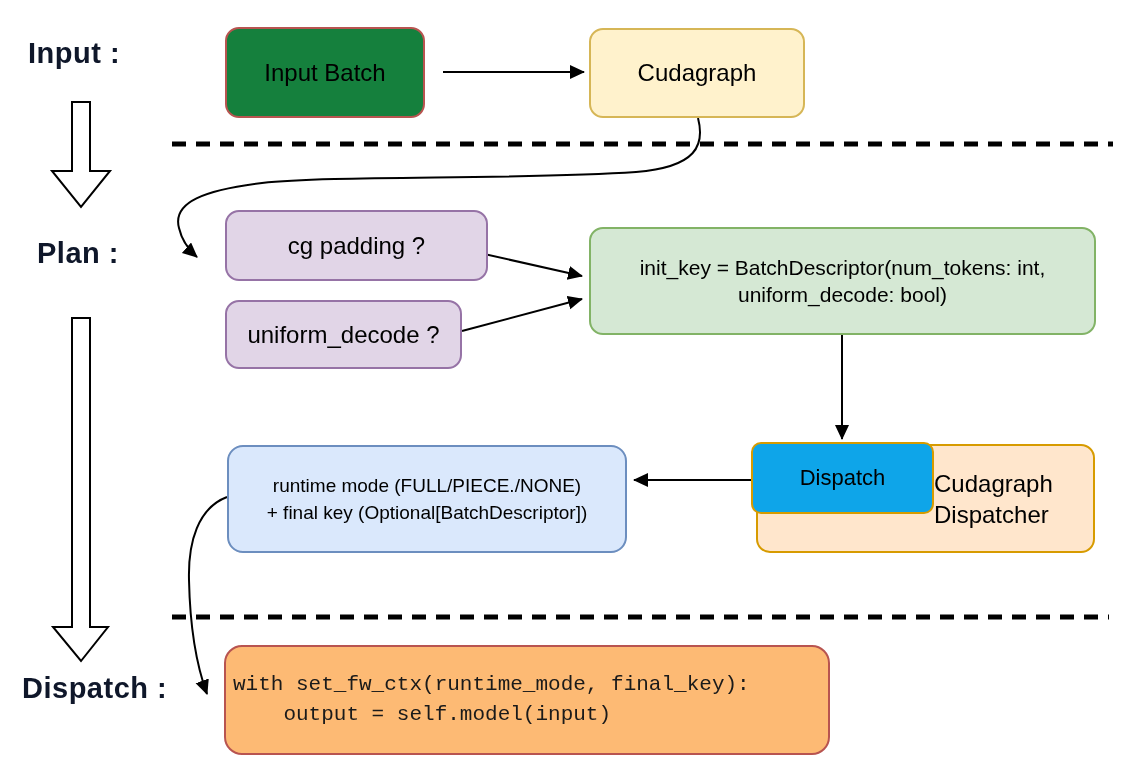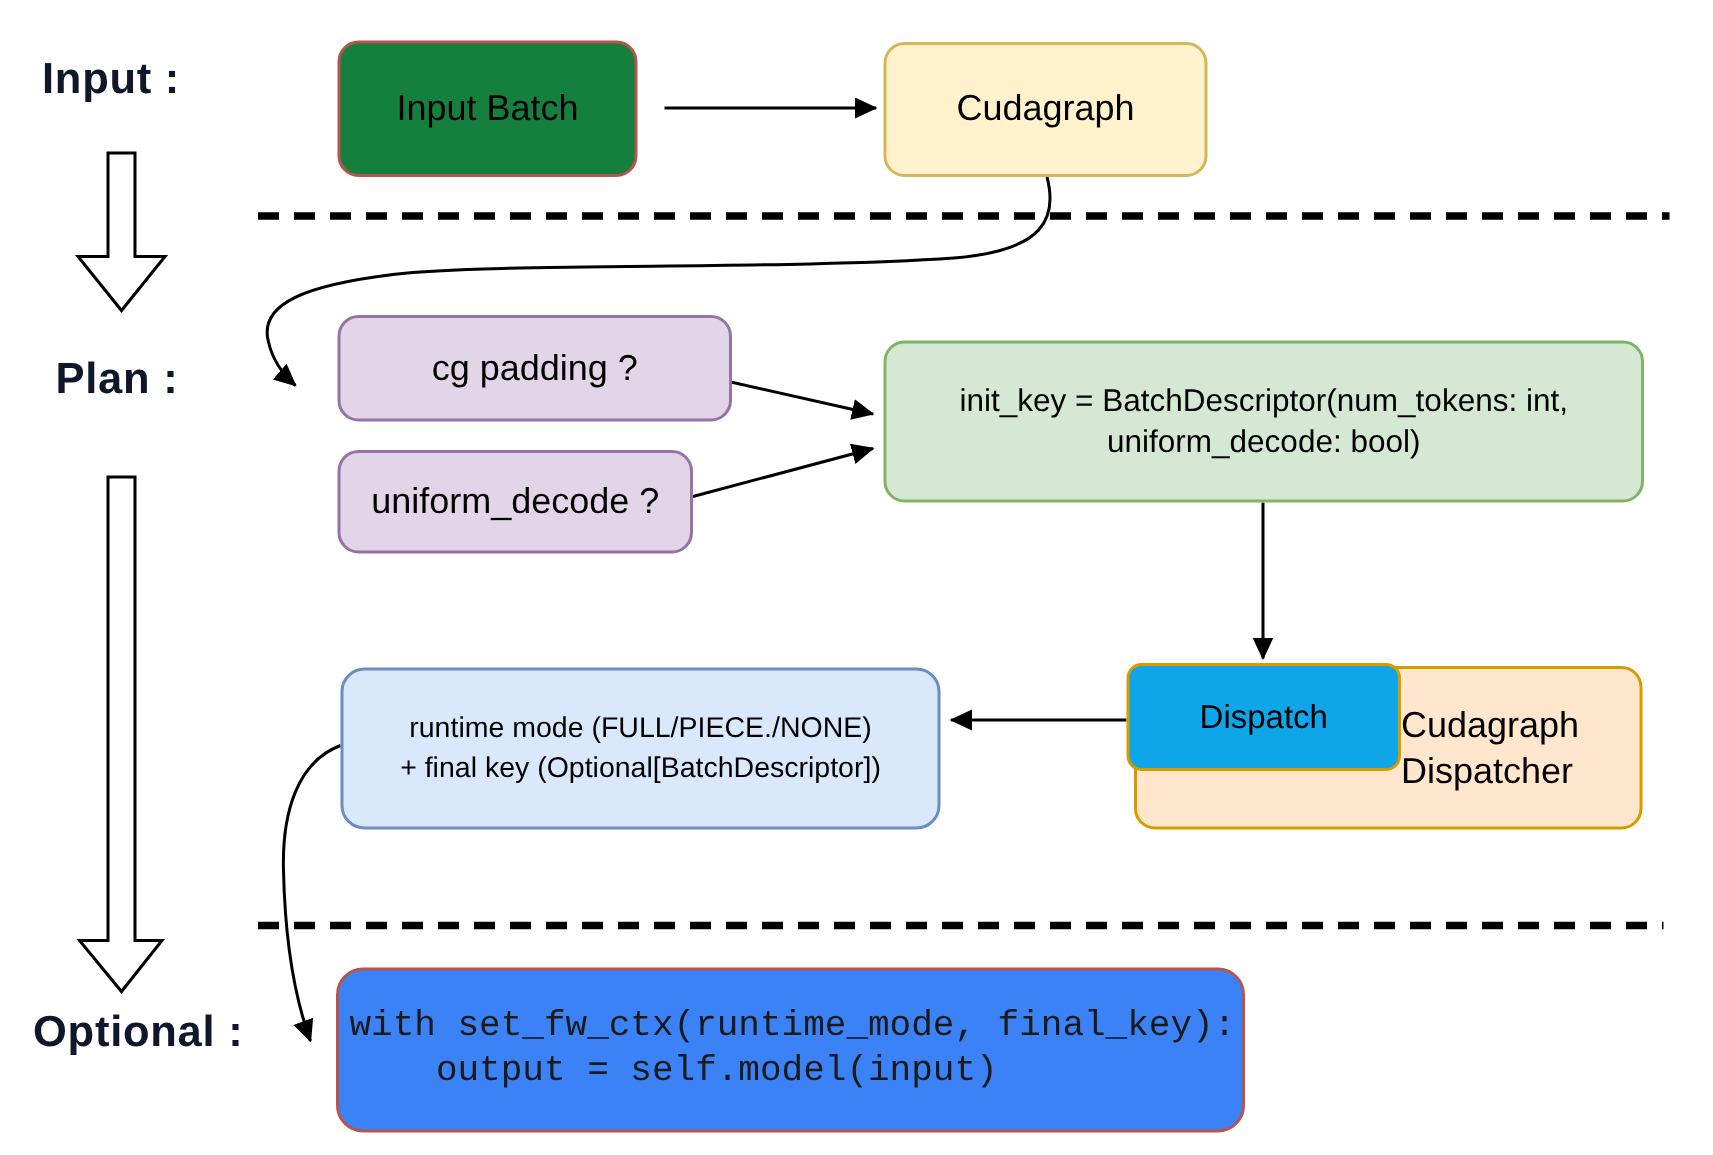--- a/index.html
+++ b/index.html
@@ -24,24 +24,24 @@
   .n-uniform{left:225px;top:300px;width:237px;height:69px;background:#e1d5e7;border-color:#9673a6;}
   .n-initkey{left:589px;top:227px;width:507px;height:108px;background:#d5e8d4;border-color:#82b366;font-size:21px;line-height:27px;}
   .n-runtime{left:227px;top:445px;width:400px;height:108px;background:#dae8fc;border-color:#6c8ebf;font-size:19px;line-height:27px;border-radius:16px;}
   .n-dispatcher-outer{left:756px;top:444px;width:339px;height:109px;background:#ffe6cc;border-color:#d79b00;}
   .n-dispatch-inner{left:751px;top:442px;width:183px;height:72px;background:#0ea5e9;border-color:#d79b00;font-size:22px;border-radius:10px;}
   .dispatcher-text{
     position:absolute;left:934px;top:468px;width:162px;text-align:left;
     font-size:24px;line-height:31px;color:#000;
   }
   .n-code{
-    left:224px;top:645px;width:606px;height:110px;background:#3b82f6;border-color:#b85450;
+    left:224px;top:645px;width:606px;height:110px;background:#fdba74;border-color:#b85450;
     border-radius:18px;align-items:flex-start;text-align:center;padding-left:7px;
     font-family:"Liberation Mono","DejaVu Sans Mono",monospace;
-    font-size:24px;line-height:30px;color:#1a1a1a;
+    font-size:21px;line-height:30px;color:#1a1a1a;
   }
   .n-code span{white-space:pre;}
 </style>
 </head>
 <body>
 
 <div class="canvas">
 
   <svg class="arrow-layer" width="1142" height="770" viewBox="0 0 1142 770" xmlns="http://www.w3.org/2000/svg">
     <defs>
@@ -60,21 +60,21 @@
     <path d="M 698 118 C 705 145, 697 167, 636 172 C 520 180, 330 175, 262 183 C 205 190, 172 202, 179 228 C 182 241, 189 250, 197 257" fill="none" stroke="#000" stroke-width="2" marker-end="url(#ah)"></path>
     <line x1="462" y1="249" x2="582" y2="276" stroke="#000" stroke-width="2" marker-end="url(#ah)"></line>
     <line x1="462" y1="331" x2="582" y2="299" stroke="#000" stroke-width="2" marker-end="url(#ah)"></line>
     <line x1="842" y1="335" x2="842" y2="439" stroke="#000" stroke-width="2" marker-end="url(#ah)"></line>
     <line x1="751" y1="480" x2="634" y2="480" stroke="#000" stroke-width="2" marker-end="url(#ah)"></line>
     <path d="M 227 497 C 198 508, 188 542, 189 580 C 190 628, 196 664, 207 694" fill="none" stroke="#000" stroke-width="2" marker-end="url(#ah)"></path>
   </svg>
 
   <div class="stage-label" style="left:28px;top:37px;">Input :</div>
   <div class="stage-label" style="left:37px;top:237px;">Plan :</div>
-  <div class="stage-label" style="left:22px;top:672px;">Optional :</div>
+  <div class="stage-label" style="left:22px;top:672px;">Dispatch :</div>
 
   <div class="node n-inputbatch">
     <span>Input Batch</span>
   </div>
 
   <div class="node n-preprocess">
     <span>Cudagraph</span>
   </div>
 
   <div class="node n-cgpadding">

